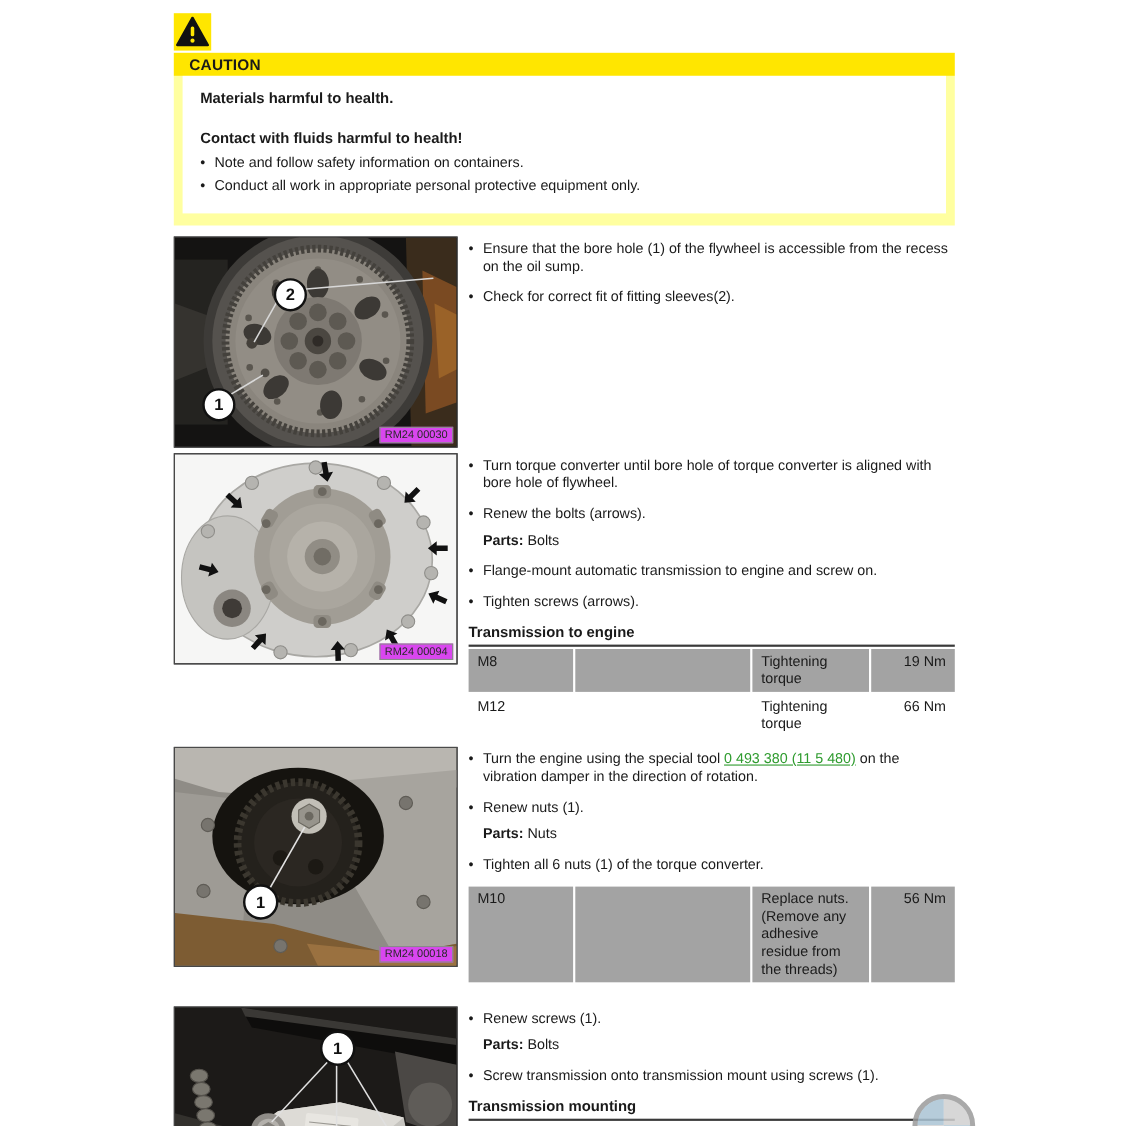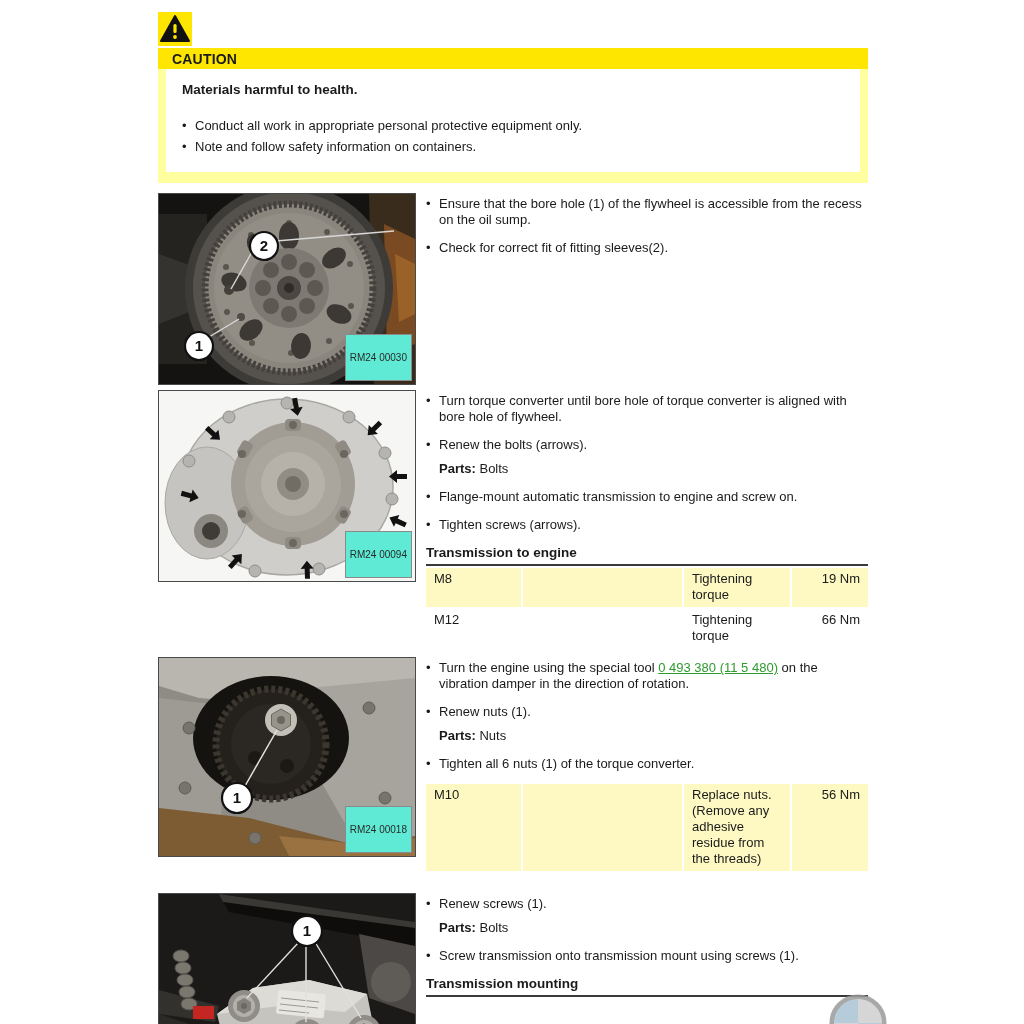--- a/index.html
+++ b/index.html
@@ -29,41 +29,41 @@
   .bullet .btext { flex:1; }
 
   
   .section { display:flex; align-items:flex-start; }
   .sec1 { margin-top:10px; margin-bottom:5px; }
   .sec2 { margin-bottom:9px; }
   .sec3 { margin-bottom:22px; }
   .photo { position:relative; width:258px; flex:none;
     border:1px solid #4a4a4a; background:#222; }
   .photo svg { display:block; }
-  .photo-label { position:absolute; right:3px; bottom:3px; background:#5eead4;
+  .photo-label { position:absolute; right:3px; bottom:3px; background:#d946ef;
     border:1px solid #8a8a8a; color:#2a2a2a; font-size:10px; line-height:13px;
-    padding:16px 4px; white-space:nowrap; }
+    padding:0 4px; white-space:nowrap; }
   .text-col { flex:1; padding-left:10px; padding-top:3px; }
   .text-col .bullet { margin-bottom:12px; }
   .parts-line { margin:-4px 0 12px 13px; font-size:13px; line-height:16px; }
   .bold { font-weight:bold; }
   .tool-link { color:#2E9B2E; text-decoration:underline; cursor:pointer; }
 
   
   .spec-table { margin-top:2px; width:100%; }
   .spec-title { font-weight:bold; font-size:13.5px; padding-bottom:4px;
     border-bottom:2px solid #3a3a3a; }
   .spec-row { display:flex; margin-top:2px; font-size:13px; line-height:16px; }
   .cell { padding:3px 8px 4px 8px; }
   .cell + .cell { margin-left:2px; }
   .c1 { width:95px; flex:none; }
   .c2 { flex:1; }
   .c3 { width:106px; flex:none; }
   .c4 { width:76px; flex:none; text-align:right; }
-  .shaded .cell { background:#fef9c3; }
+  .shaded .cell { background:#a3a3a3; }
 
   
   .roundel { position:absolute; left:828px; top:993px; width:60px; height:60px; opacity:.85; }
 </style>
 </head>
 <body>
 
 <div class="content">
 
   <div class="warn-icon">
@@ -74,27 +74,28 @@
     </svg>
   </div>
 
   <div class="caution-bar">
     <span>CAUTION</span>
   </div>
 
   <div class="caution-body">
     <div class="caution-inner">
       <p class="caution-title">Materials harmful to health.</p>
+      <p class="caution-sub">Contact with fluids harmful to health!</p>
+      <div class="bullet">
+        <span class="dot"></span>
+        <span class="btext">Note and follow safety information on containers.</span>
+      </div>
       <div class="bullet">
         <span class="dot"></span>
         <span class="btext">Conduct all work in appropriate personal protective equipment only.</span>
-      </div>
-      <div class="bullet">
-        <span class="dot"></span>
-        <span class="btext">Note and follow safety information on containers.</span>
       </div>
     </div>
   </div>
 
   <div class="section sec1">
     <div class="photo">
       <svg width="256" height="190" viewBox="0 0 256 190">
         <rect width="256" height="190" fill="#141312"></rect>
         <rect x="0" y="20" width="48" height="150" fill="#242320"></rect>
         <path d="M0 60 L55 80 L50 110 L0 130 Z" fill="#35332f"></path>

